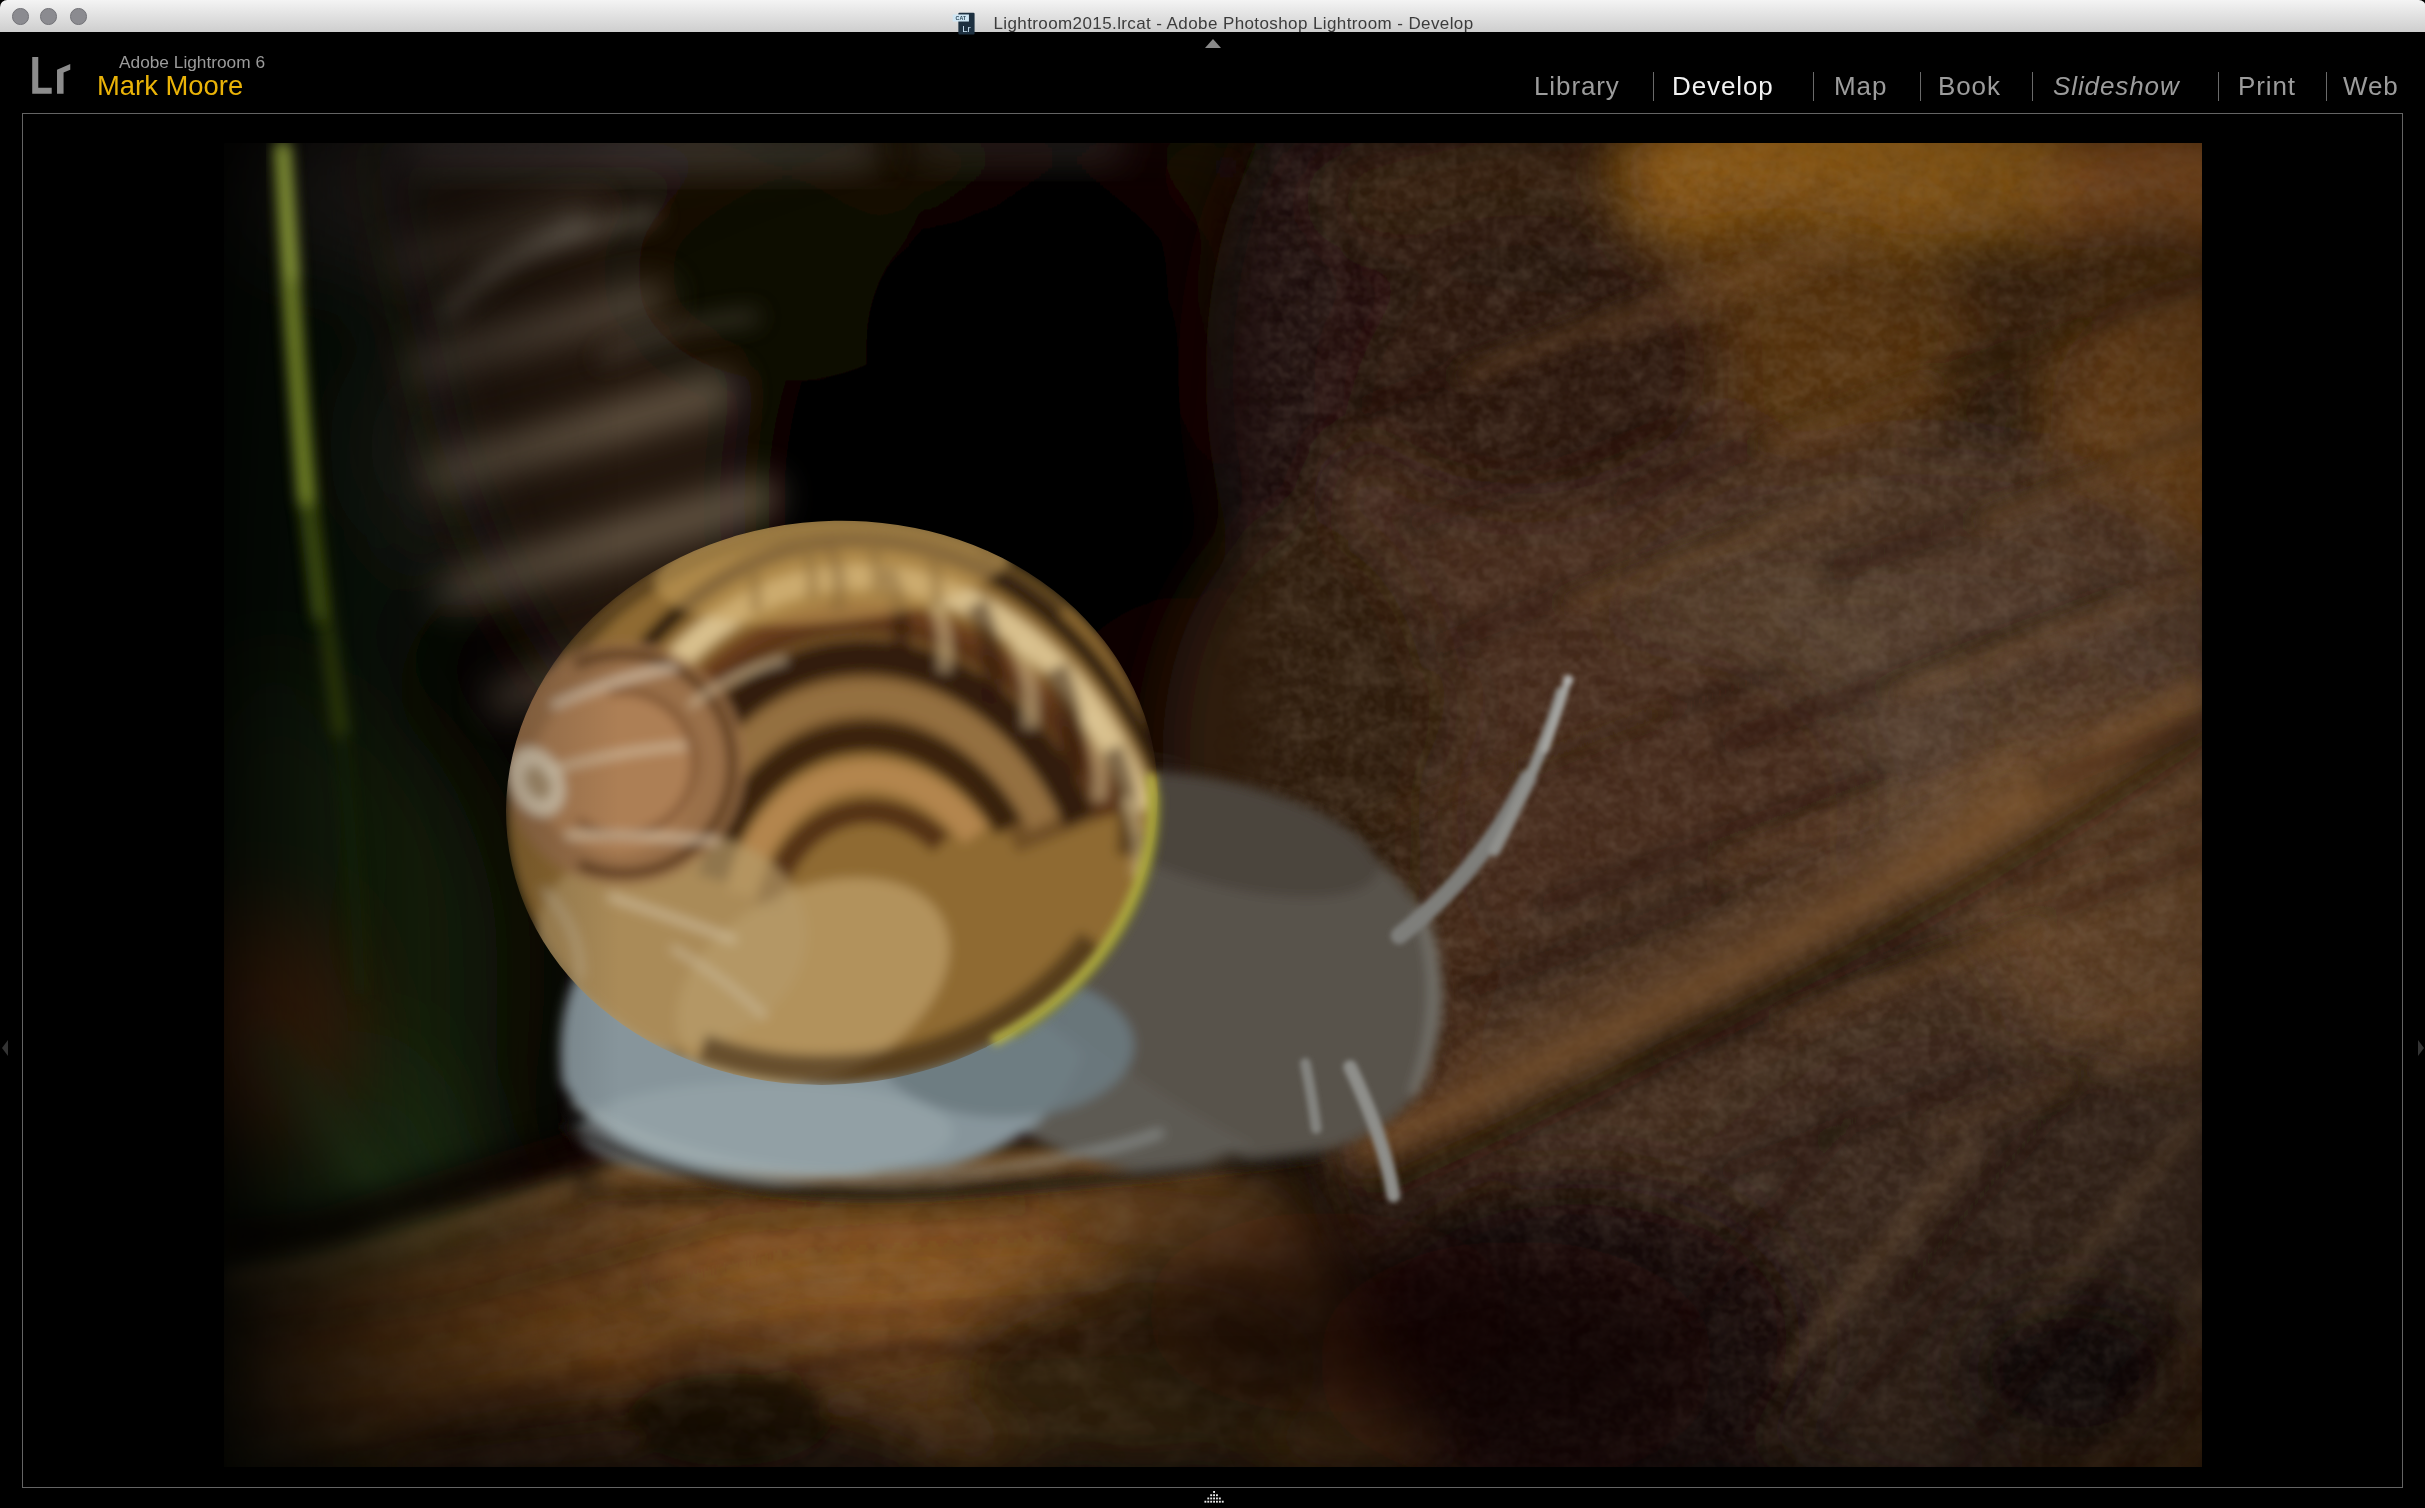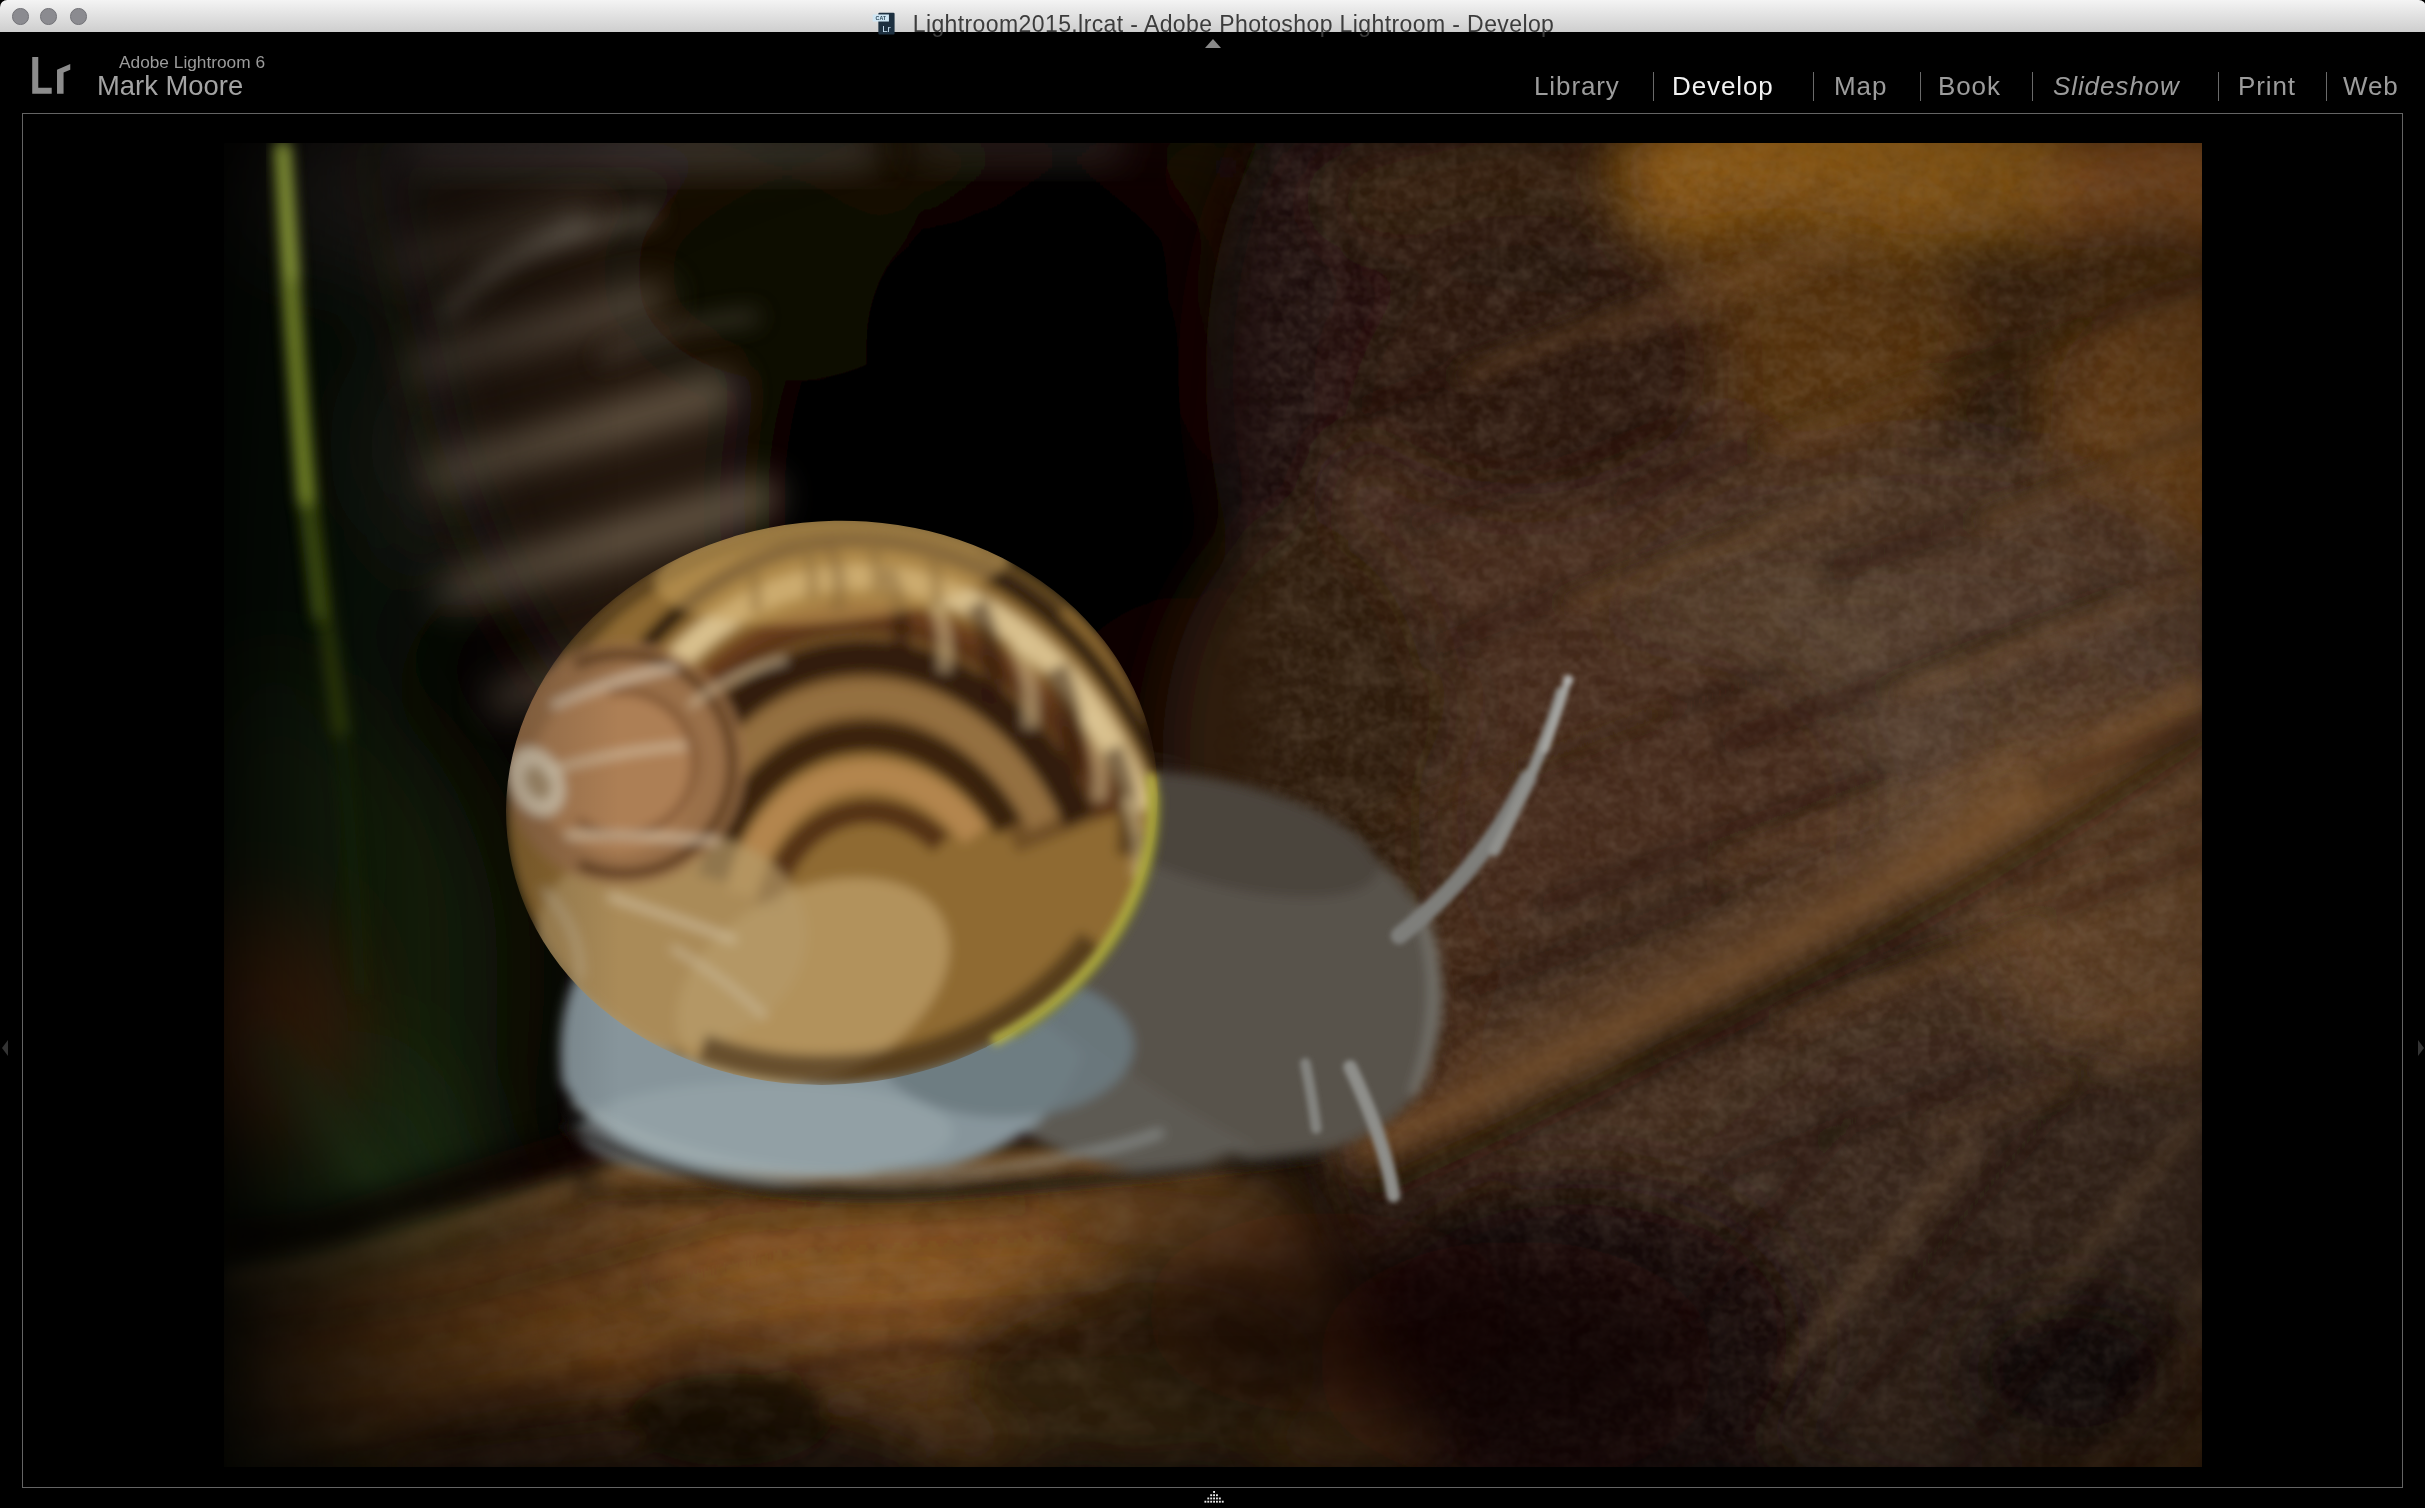--- a/index.html
+++ b/index.html
@@ -4,24 +4,24 @@
 <style>
   html,body{margin:0;padding:0;background:#000;width:2426px;height:1509px;overflow:hidden;}
   body{font-family:"Liberation Sans", sans-serif;position:relative;}
   .titlebar{position:absolute;left:0;top:0;width:2426px;height:32px;
     background:linear-gradient(#f4f4f4,#cecece);border-radius:7.2px 7.2px 0 0;}
   .light{position:absolute;top:8px;width:16.6px;height:16.6px;border-radius:50%;
     background:#8b8b90;border:0.7px solid #737378;box-sizing:border-box;}
   .tbcenter{position:absolute;left:0;top:0;width:100%;height:48px;display:flex;
     align-items:center;justify-content:center;gap:17px;}
   .docicon{width:24px;height:24px;position:relative;}
-  .tbtitle{font-size:23px;letter-spacing:0.4px;color:#3c3c3c;}
+  .tbtitle{font-size:17px;letter-spacing:0.4px;color:#3c3c3c;}
   .header{position:absolute;left:0;top:32px;width:2426px;height:82px;background:#000;}
   .ident1{position:absolute;left:98px;top:52px;font-size:17.3px;color:#9b9b9b;margin-left:21px;}
-  .ident2{position:absolute;left:97px;top:70px;font-size:27.4px;color:#a3a3a3;}
+  .ident2{position:absolute;left:97px;top:70px;font-size:27.4px;color:#eab308;}
   .mod{position:absolute;top:71px;font-size:26px;line-height:30px;letter-spacing:0.9px;color:#9c9c9c;white-space:nowrap;}
   .mod.act{color:#f2f2f2;}
   .msep{position:absolute;top:72px;width:1.4px;height:29px;background:#6a6a6a;}
   .cborder{position:absolute;left:22.4px;top:113px;width:2381px;height:1375px;
     border:1.4px solid #646464;box-sizing:border-box;background:#000;}
   .photo{position:absolute;left:224px;top:143px;width:1978px;height:1324px;}
 </style>
 </head>
 <body>
 <div class="header"></div>

